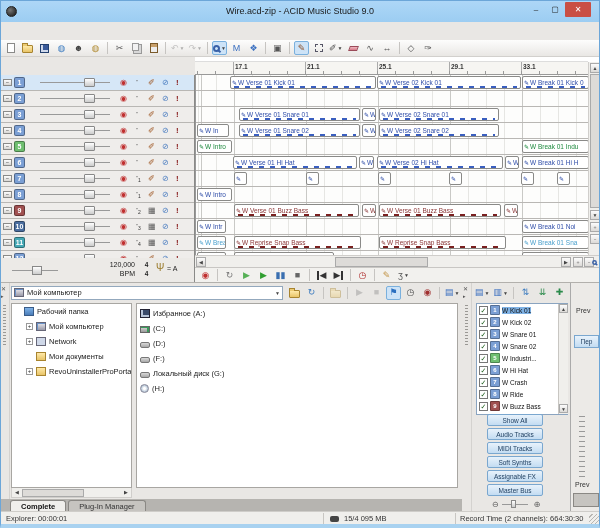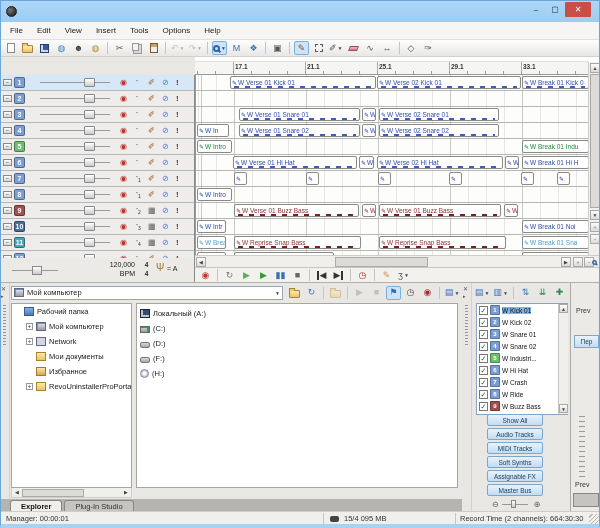--- a/index.html
+++ b/index.html
@@ -146,34 +146,26 @@
 .st-rec{position:absolute;left:460px;top:2px}
 .st-grip{position:absolute;right:1px;top:2px;width:10px;height:10px;background:repeating-linear-gradient(135deg,transparent 0 2px,#b8b6b2 2px 3px)}
 </style>
 </head>
 <body>
 
 <div class="app">
 
   <div class="titlebar">
     <div class="app-icon"></div>
+    <div class="title">Wire.acd-zip - ACID Music Studio 9.0</div>
     <div class="win-btn wb-min">–</div>
     <div class="win-btn wb-max">▢</div>
     <div class="win-btn wb-close">✕</div>
   </div>
 
-  <div class="menubar">
-      <div class="menu-item">File</div>
-      <div class="menu-item">Edit</div>
-      <div class="menu-item">View</div>
-      <div class="menu-item">Insert</div>
-      <div class="menu-item">Tools</div>
-      <div class="menu-item">Options</div>
-      <div class="menu-item">Help</div>
-    </div>
 
   <div class="toolbar">
       <div class="tbtn">
         <span class="ic-page"></span>
       </div>
       <div class="tbtn">
         <span class="ic-folder"></span>
       </div>
       <div class="tbtn">
         <span class="ic-disk"></span>
@@ -719,60 +711,59 @@
             <span class="exp">+</span>
             <span class="mini i-net"></span>
             <span class="tlab">Network</span>
           </div>
           <div class="tnode" style="padding-left: 14px;">
             <span class="expsp"></span>
             <span class="mini i-fold"></span>
             <span class="tlab">Мои документы</span>
           </div>
           <div class="tnode" style="padding-left: 14px;">
-            <span class="expsp"></span>
-            <span class="mini i-fav"></span>
-            <span class="tlab">Избранное</span>
-          </div>
-          <div class="tnode" style="padding-left: 14px;">
             <span class="exp">+</span>
             <span class="mini i-fold"></span>
             <span class="tlab">RevoUninstallerProPortab</span>
           </div>
         </div>
       <div class="flist">
           <div class="fnode">
             <span class="mini i-floppy"></span>
-            <span class="tlab">Локальный (A:)</span>
+            <span class="tlab">Избранное (A:)</span>
           </div>
           <div class="fnode">
             <span class="mini i-hdd"></span>
             <span class="tlab">(C:)</span>
           </div>
           <div class="fnode">
             <span class="mini i-drive"></span>
             <span class="tlab">(D:)</span>
           </div>
           <div class="fnode">
             <span class="mini i-drive"></span>
             <span class="tlab">(F:)</span>
+          </div>
+          <div class="fnode">
+            <span class="mini i-drive"></span>
+            <span class="tlab">Локальный диск (G:)</span>
           </div>
           <div class="fnode">
             <span class="mini i-cd"></span>
             <span class="tlab">(H:)</span>
           </div>
         </div>
       <div class="tscroll">
         <div class="hbtn" style="left:0;top:0;height:8px;border:none;background:none">◀</div>
         <div class="tsthumb"></div>
         <div class="hbtn" style="right:0;left:auto;top:0;height:8px;border:none;background:none">▶</div>
       </div>
       <div class="tabs">
-          <div class="tab active">Explorer</div>
-          <div class="tab">Plug-In Studio</div>
+          <div class="tab active">Complete</div>
+          <div class="tab">Plug-In Manager</div>
         </div>
     </div>
 
     <div class="mgr">
       <div class="gripv" style="left:0;height:229px">
         <div class="gx">✕</div>
         <div class="gp">▸</div>
         <div class="gdots"></div>
       </div>
       <div class="mtb">
@@ -867,21 +858,21 @@
         <div class="mx-top">Prev</div>
         <div class="mx-btn">Пер</div>
         <div class="mx-fader"></div>
         <div class="mx-bot">Prev</div>
         <div class="mx-box"></div>
       </div>
     </div>
   </div>
 
   <div class="status">
-    <span class="st-left">Manager: 00:00:01</span>
+    <span class="st-left">Explorer: 00:00:01</span>
     <span class="st-sep" style="left:323px"></span>
     <span class="st-disk"></span>
     <span class="st-mem">15/4 095 MB</span>
     <span class="st-sep" style="left:455px"></span>
     <span class="st-rec">Record Time (2 channels): 664:30:30</span>
     <span class="st-grip"></span>
   </div>
 
   <div class="frame"></div>
 </div>

